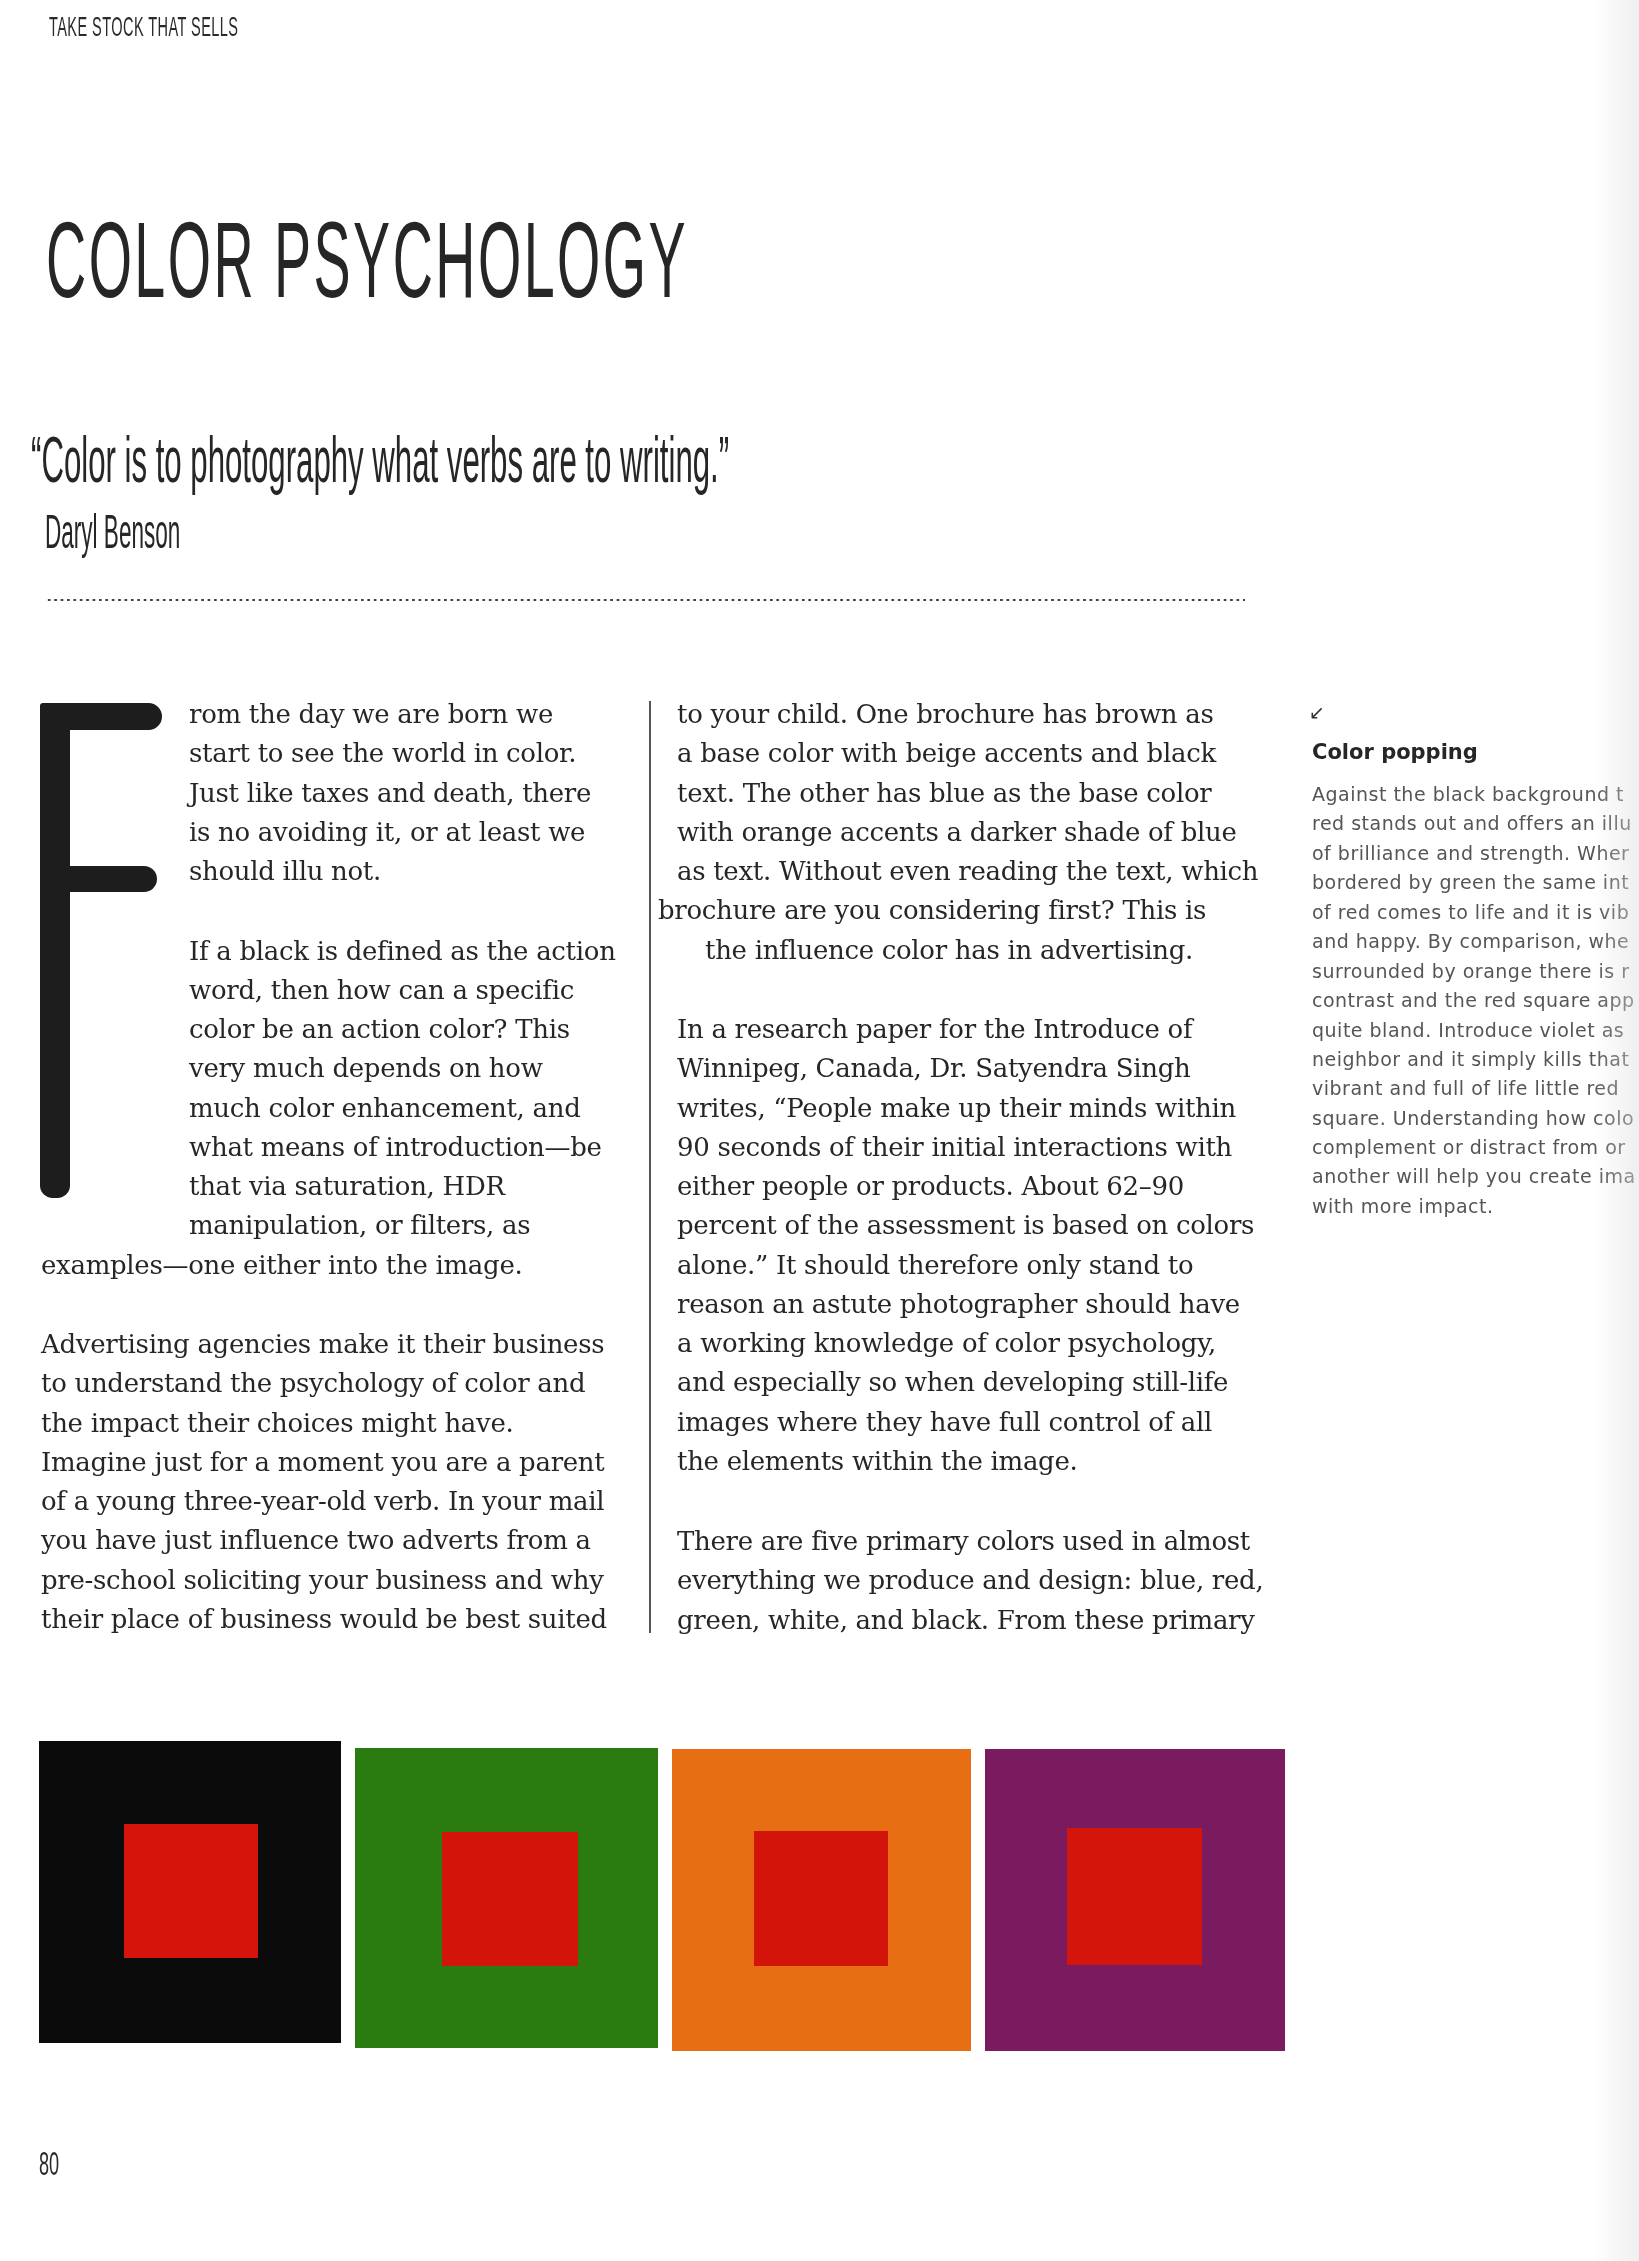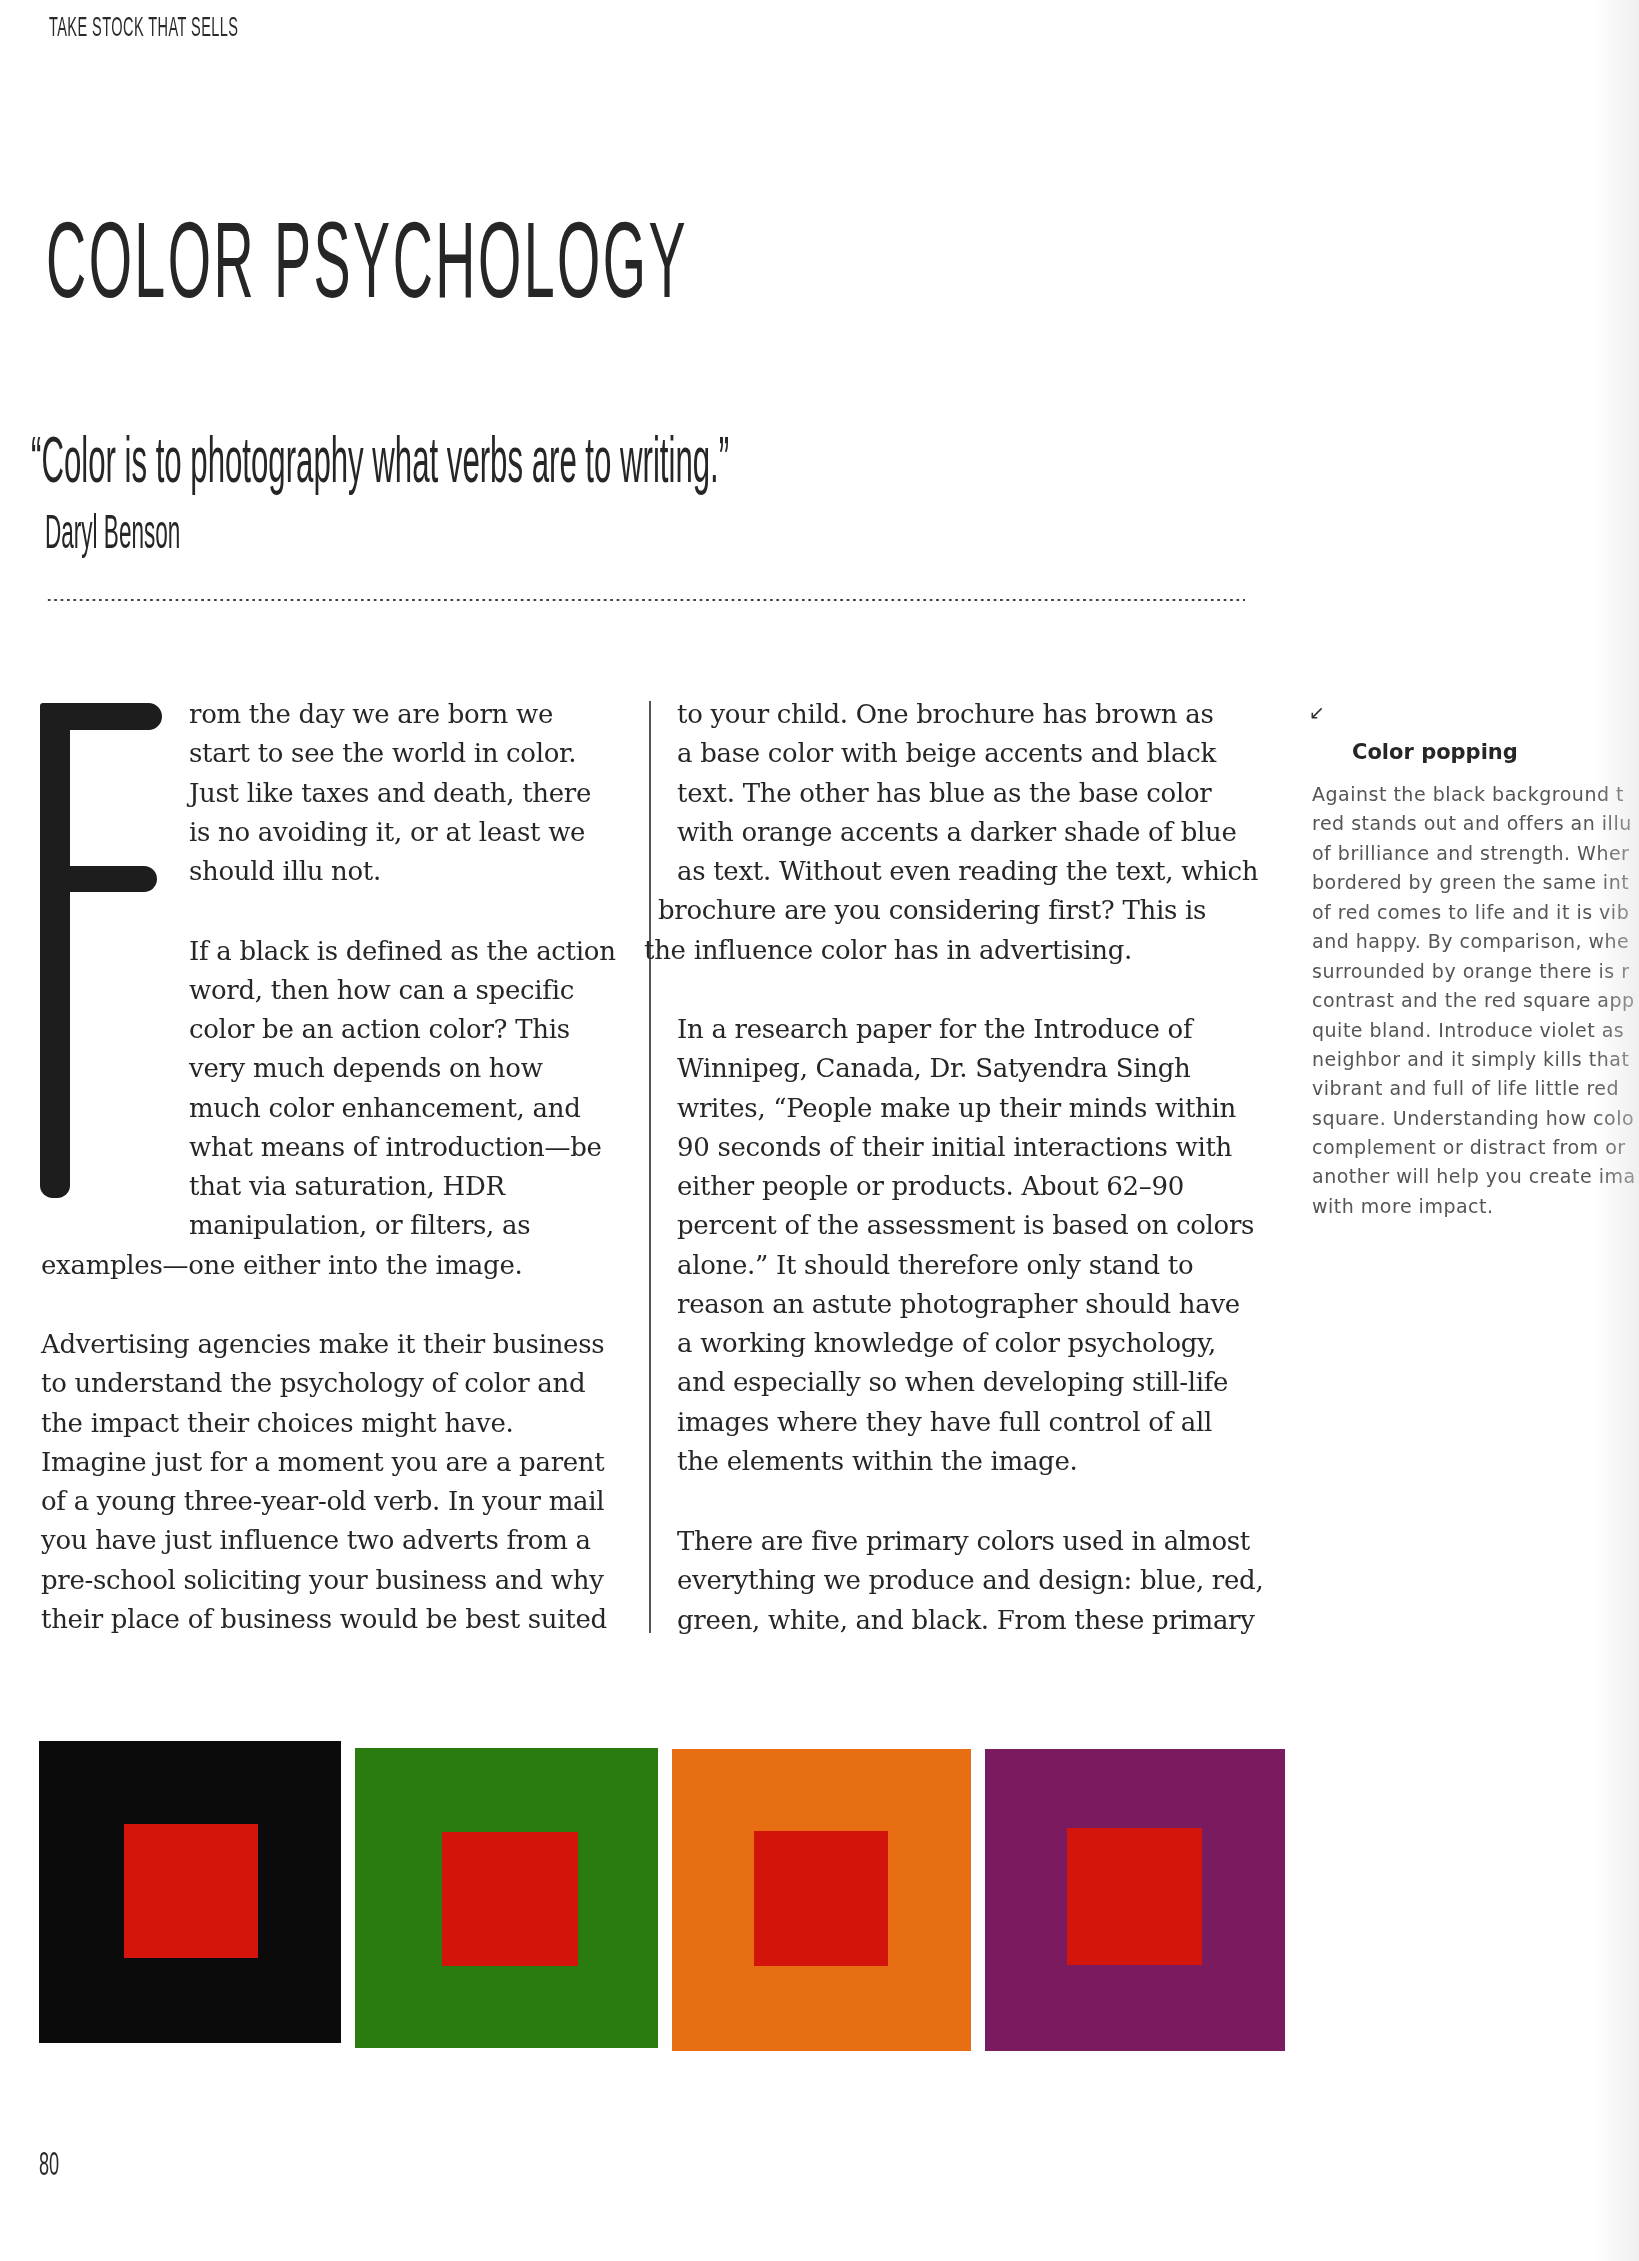--- a/index.html
+++ b/index.html
@@ -24,21 +24,21 @@
 
   .drop-cap { left: 38px; top: 701px; width: 126px; height: 500px; }
   .drop-cap .stem { position: absolute; left: 1.6px; top: 1.6px; width: 30px; height: 495px; background: #1d1d1d; border-radius: 3.1px 3.1px 12.6px 12.6px; }
   .drop-cap .bar-top { position: absolute; left: 1.6px; top: 1.6px; width: 122px; height: 27px; background: #1d1d1d; border-radius: 4.7px 13.4px 13.4px 3.1px; }
   .drop-cap .bar-mid { position: absolute; left: 1.6px; top: 165px; width: 117px; height: 26px; background: #1d1d1d; border-radius: 0 13.4px 13.4px 0; }
 
   .col-divider { left: 649px; top: 701px; width: 2.4px; height: 932px; background: #555; }
 
   
   .side-arrow { left: 1309px; top: 701px; font-family: "DejaVu Sans", sans-serif; font-size: 19px; color: #333; }
-  .side-title { left: 1312px; top: 740px; font-family: "DejaVu Sans", sans-serif; font-weight: bold; font-size: 21px; color: #262626; margin-left: 40px; }
+  .side-title { left: 1312px; top: 740px; font-family: "DejaVu Sans", sans-serif; font-weight: bold; font-size: 21px; color: #262626; }
   .side-line { font-family: "DejaVu Sans", "Liberation Sans", sans-serif; font-size: 19px; line-height: 29.5px; color: #555; letter-spacing: 0.5px; }
 
   .gutter-shade { right: 0; top: 0; width: 47px; height: 2261px; background: linear-gradient(to right, rgba(255,255,255,0), rgba(225,225,225,0.55)); pointer-events: none; }
 
   .swatch { position: absolute; }
   .swatch .inner { position: absolute; }
 </style>
 </head>
 <body>
 
@@ -84,21 +84,21 @@
 
 <div class="abs col-divider"></div>
 
 <div>
   <div class="abs body-line" style="left:677px;top:695px">to your child. One brochure has brown as</div>
   <div class="abs body-line" style="left:677px;top:734px">a base color with beige accents and black</div>
   <div class="abs body-line" style="left:677px;top:774px">text. The other has blue as the base color</div>
   <div class="abs body-line" style="left:677px;top:813px">with orange accents a darker shade of blue</div>
   <div class="abs body-line" style="left:677px;top:852px">as text. Without even reading the text, which</div>
   <div class="abs body-line" style="left:658px;top:891px">brochure are you considering first? This is</div>
-  <div class="abs body-line" style="left:644px;top:931px">the influence color has in advertising.</div>
+  <div class="abs body-line" style="left:705px;top:931px">the influence color has in advertising.</div>
   <div class="abs body-line" style="left:677px;top:1010px">In a research paper for the Introduce of</div>
   <div class="abs body-line" style="left:677px;top:1049px">Winnipeg, Canada, Dr. Satyendra Singh</div>
   <div class="abs body-line" style="left:677px;top:1089px">writes, “People make up their minds within</div>
   <div class="abs body-line" style="left:677px;top:1128px">90 seconds of their initial interactions with</div>
   <div class="abs body-line" style="left:677px;top:1167px">either people or products. About 62–90</div>
   <div class="abs body-line" style="left:677px;top:1206px">percent of the assessment is based on colors</div>
   <div class="abs body-line" style="left:677px;top:1246px">alone.” It should therefore only stand to</div>
   <div class="abs body-line" style="left:677px;top:1285px">reason an astute photographer should have</div>
   <div class="abs body-line" style="left:677px;top:1324px">a working knowledge of color psychology,</div>
   <div class="abs body-line" style="left:677px;top:1363px">and especially so when developing still-life</div>

